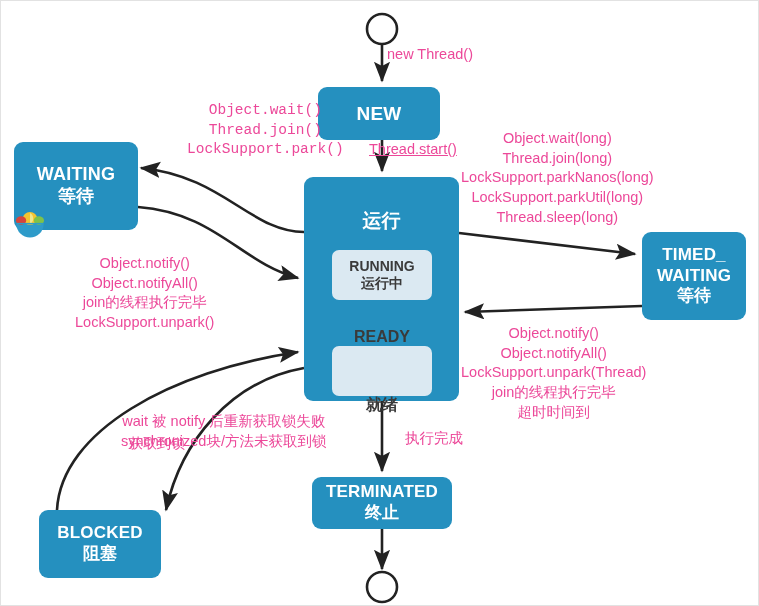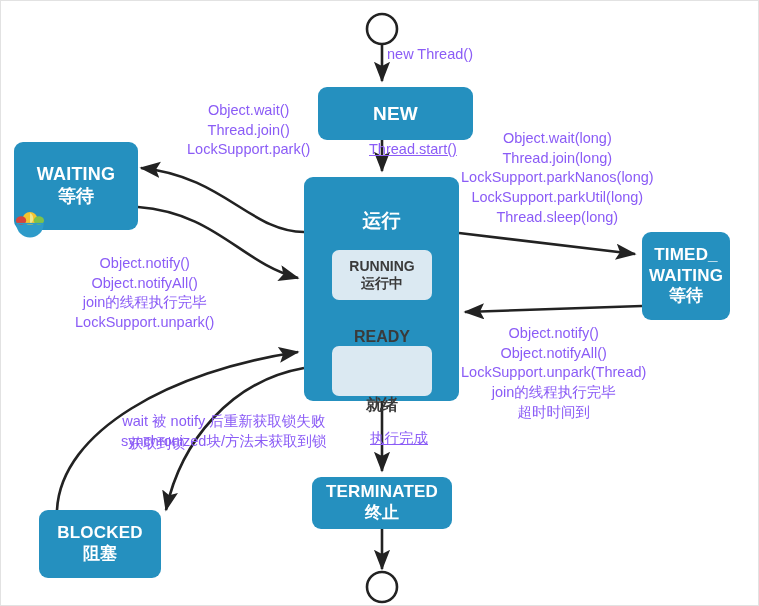--- a/index.html
+++ b/index.html
@@ -65,52 +65,52 @@
     flex-direction: column;
     align-items: center;
     justify-content: center;
     text-align: center;
     font-weight: bold;
     line-height: 1.24;
     z-index: 4;
   }
   .lbl {
     position: absolute;
-    color: #8b5cf6;
+    color: #ec4899;
     font-size: 14.5px;
     line-height: 1.36;
     text-align: center;
     white-space: pre;
     z-index: 5;
   }
   .lbl.small { font-size: 14px; }
   .watermark {
     position: absolute;
     width: 34px;
     height: 34px;
     z-index: 6;
   }
-  #node-new      { left: 317px; top: 86px;  width: 155px; height: 53px; font-size: 19px; }
+  #node-new      { left: 317px; top: 86px;  width: 122px; height: 53px; font-size: 19px; }
   #node-runnable { left: 303px; top: 176px; width: 155px; height: 224px; font-size: 19px; }
   #node-waiting  { left: 13px;  top: 141px; width: 124px; height: 88px;  font-size: 18px; }
-  #node-timed    { left: 641px; top: 231px; width: 88px; height: 88px;  font-size: 17px; }
+  #node-timed    { left: 641px; top: 231px; width: 104px; height: 88px;  font-size: 17px; }
   #node-blocked  { left: 38px;  top: 509px; width: 122px; height: 68px;  font-size: 17px; }
   #node-term     { left: 311px; top: 476px; width: 140px; height: 52px;  font-size: 17px; }
   #node-running  { left: 331px; top: 249px; width: 100px; height: 50px;  font-size: 14px; }
   #node-ready    { left: 331px; top: 345px; width: 100px; height: 50px;  font-size: 16px; gap: 48px; }
   #node-runnable .en, #node-runnable .cn { position: relative; top: -68px; }
   #lbl-new-thread   { left: 386px; top: 44px; }
   #lbl-thread-start { left: 368px; top: 139px; text-decoration: underline; }
-  #lbl-wait-left    { left: 186px; top: 100px; }
+  #lbl-wait-left    { left: 186px; top: 100px; font-family: Liberation Mono, monospace; }
   #lbl-notify-left  { left: 74px;  top: 253px; }
   #lbl-wait-right   { left: 460px; top: 128px; }
   #lbl-notify-right { left: 460px; top: 323px; }
   #lbl-getlock      { left: 128px; top: 433px; font-size: 14px; }
   #lbl-blocked-note { left: 120px; top: 411px; }
-  #lbl-finish       { left: 369px; top: 428px; text-decoration: underline; }
+  #lbl-finish       { left: 404px; top: 428px; }
 </style>
 </head>
 <body>
 
 <div id="canvas">
 
   <svg class="layer" viewBox="0 0 759 606">
     <defs>
       <marker id="ah" markerWidth="9" markerHeight="9" refX="7.4" refY="3.1" orient="auto" markerUnits="strokeWidth">
         <path d="M0,0 L8,3.1 L0,6.2 L1.6,3.1 z" fill="#222222"></path>

